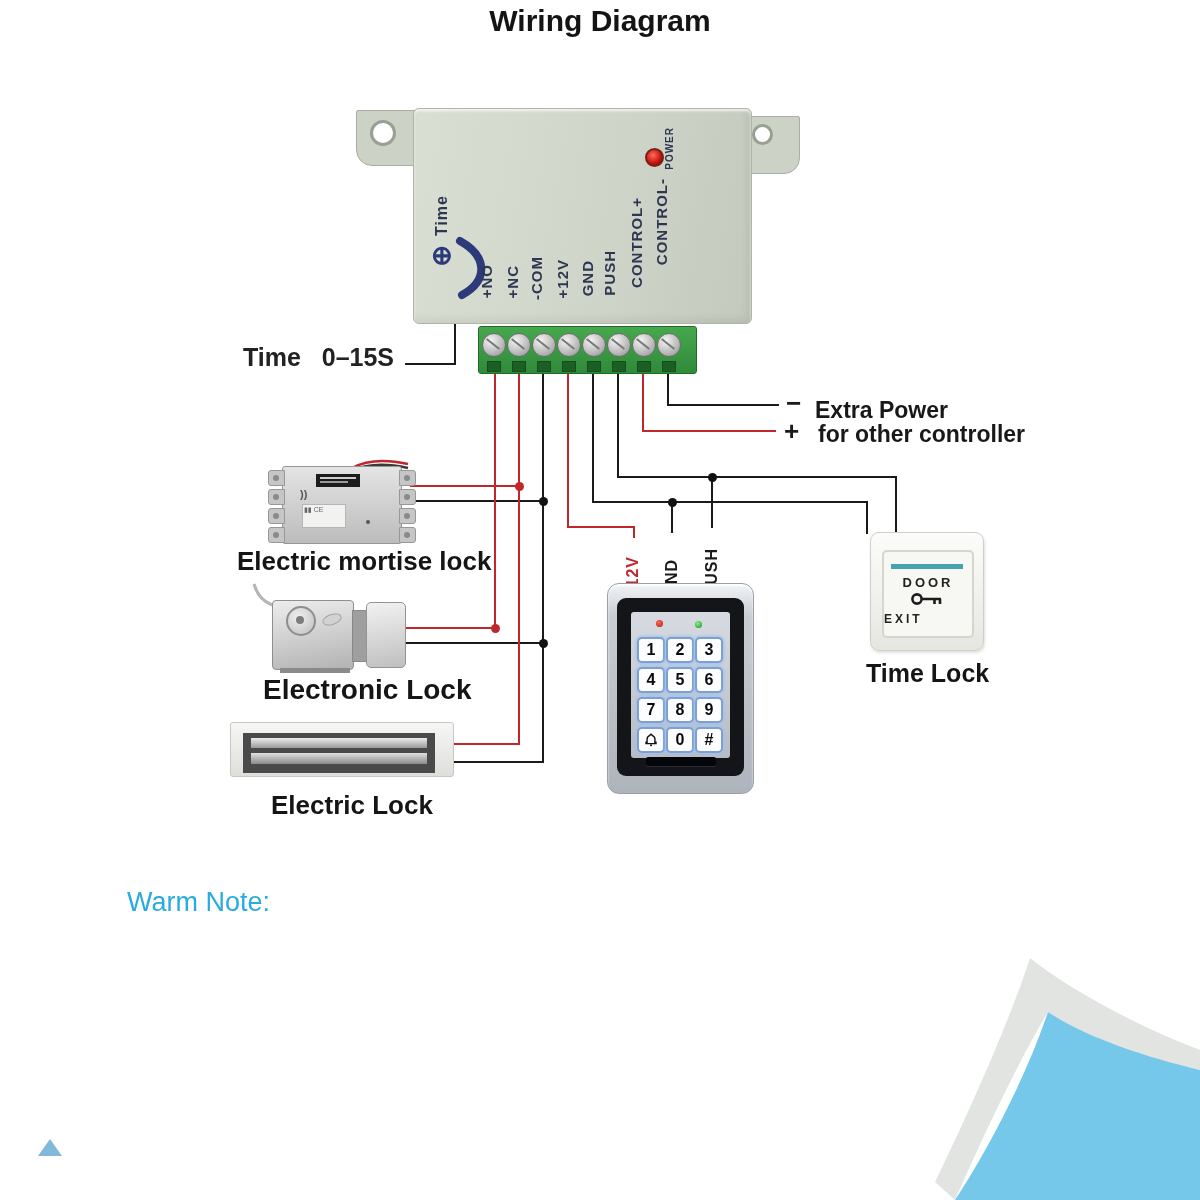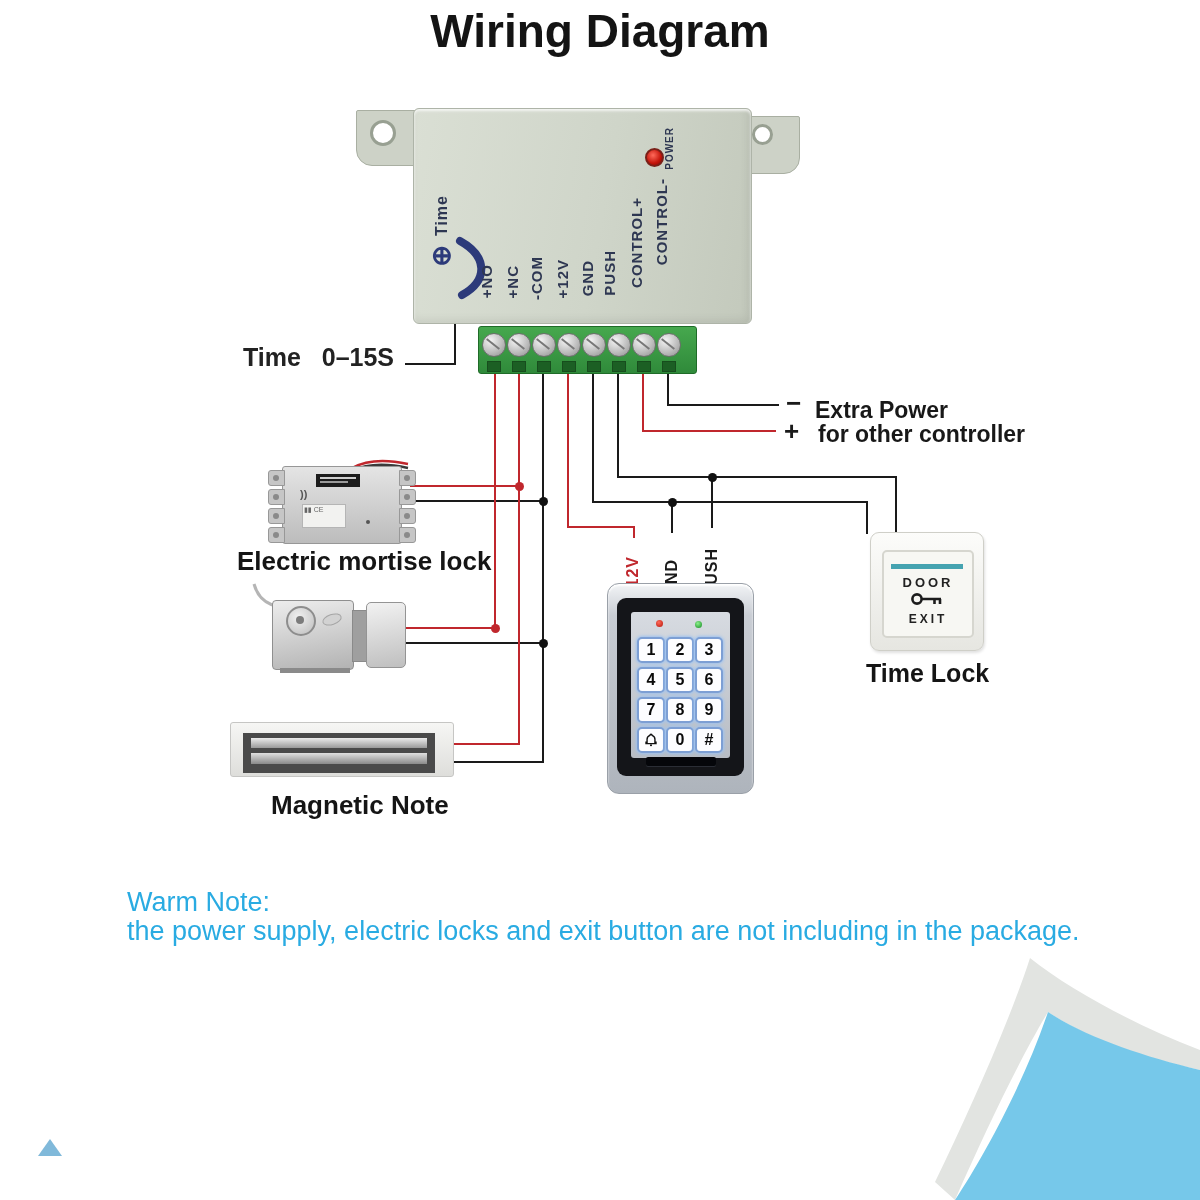--- a/index.html
+++ b/index.html
@@ -31,21 +31,21 @@
        box-shadow:0 0 3px 1px #9cc2f0;display:flex;align-items:center;justify-content:center;
        font-size:16px;font-weight:bold;color:#0a0a0a;}
   .led{position:absolute;width:7px;height:7px;border-radius:50%;}
   .devlabel{position:absolute;font-weight:600;color:#151515;text-align:center;}
 </style>
 </head>
 <body>
 
 <div id="canvas">
 
-  <div class="abs" style="left:0;top:4px;width:1200px;text-align:center;font-size:46px;font-weight:bold;color:#141414;">Wiring Diagram</div>
+  <div class="abs" style="left:0;top:4px;width:1200px;text-align:center;font-size:30px;font-weight:bold;color:#141414;">Wiring Diagram</div>
 
   <div class="ear" style="left:356px;top:110px;width:60px;height:54px;border-radius:2px 0 0 16px;">
     <div class="hole" style="left:13px;top:9px;width:20px;height:20px;"></div>
   </div>
   <div class="ear" style="left:744px;top:116px;width:54px;height:56px;border-radius:0 2px 16px 0;">
     <div class="hole" style="left:7px;top:7px;width:15px;height:15px;"></div>
   </div>
 
   <div class="ps-body"></div>
 
@@ -182,27 +182,28 @@
       <path d="M4 4 C 10 26 30 30 46 24" stroke="#b5b5b5" stroke-width="3" fill="none"></path>
     </svg>
     <div class="abs" style="left:24px;top:24px;width:80px;height:68px;background:linear-gradient(170deg,#ededed,#b2b2b2);border:1px solid #8f8f8f;border-radius:4px;"></div>
     <div class="abs" style="left:38px;top:30px;width:26px;height:26px;border-radius:50%;background:radial-gradient(circle at 40% 35%,#f0f0f0,#bdbdbd);border:2px solid #8d8d8d;"></div>
     <div class="abs" style="left:48px;top:40px;width:8px;height:8px;border-radius:50%;background:#7c7c7c;"></div>
     <div class="abs" style="left:74px;top:38px;width:18px;height:9px;border-radius:50%;background:#d2d2d2;border:1px solid #a5a5a5;transform:rotate(-18deg);"></div>
     <div class="abs" style="left:104px;top:34px;width:14px;height:50px;background:#9f9f9f;border:1px solid #8a8a8a;"></div>
     <div class="abs" style="left:118px;top:26px;width:38px;height:64px;background:linear-gradient(170deg,#f2f2f2,#bfbfbf);border:1px solid #949494;border-radius:5px;"></div>
     <div class="abs" style="left:32px;top:92px;width:70px;height:5px;background:#8a8a8a;"></div>
   </div>
+  <div class="devlabel" style="left:263px;top:674px;font-size:28px;">Electronic Lock</div>
 
   <div class="abs" style="left:230px;top:722px;width:222px;height:53px;background:linear-gradient(180deg,#f6f6f4,#dededb);border:1px solid #c6c6c4;border-radius:3px;">
     <div class="abs" style="left:12px;top:10px;width:192px;height:40px;background:#4a4a4a;"></div>
     <div class="abs" style="left:20px;top:15px;width:176px;height:10px;background:linear-gradient(180deg,#ececec,#9a9a9a);"></div>
     <div class="abs" style="left:20px;top:30px;width:176px;height:11px;background:linear-gradient(180deg,#e0e0e0,#8a8a8a);"></div>
   </div>
-  <div class="devlabel" style="left:271px;top:790px;font-size:26px;font-weight:700;">Magnetic Note</div>
+  <div class="devlabel" style="left:271px;top:790px;font-size:26px;font-weight:700;">Electric Lock</div>
 
   <div class="abs" style="left:607px;top:583px;width:145px;height:209px;border-radius:12px;border:1px solid #9aa0a8;
               background:linear-gradient(180deg,#f2f4f6 0%,#c9cdd4 15%,#aeb4bc 100%);box-shadow:inset 0 2px 2px #fff;">
     <div class="abs" style="left:9px;top:14px;width:127px;height:178px;background:#141519;border-radius:9px;"></div>
     <div class="abs" style="left:23px;top:28px;width:99px;height:146px;border-radius:3px;background:linear-gradient(180deg,#d7dbe1,#b7bcc4);"></div>
     <div class="led" style="left:48px;top:36px;background:radial-gradient(circle at 40% 35%,#ff6a5a,#b5150a);"></div>
     <div class="led" style="left:87px;top:37px;background:radial-gradient(circle at 40% 35%,#8cf08c,#128a20);"></div>
 
     <div class="key" style="left:29px;top:53px;">1</div>
     <div class="key" style="left:58px;top:53px;">2</div>
@@ -227,27 +228,26 @@
 
   <div class="abs" style="left:870px;top:532px;width:112px;height:117px;border-radius:9px;border:1px solid #cfcfc8;
               background:linear-gradient(180deg,#fcfcfa,#e6e6e1);box-shadow:1px 2px 3px rgba(0,0,0,.12);">
     <div class="abs" style="left:11px;top:17px;width:88px;height:84px;background:#f7f7f3;border:2px solid #d6d6cf;border-radius:5px;box-shadow:inset 0 0 0 3px #ececе7, inset 0 1px 2px #fff;">
       <div class="abs" style="left:7px;top:12px;width:72px;height:5px;background:#45a3b0;"></div>
       <div class="abs" style="left:0;top:23px;width:100%;text-align:center;font-size:13px;font-weight:bold;letter-spacing:3px;color:#222;">DOOR</div>
       <svg style="position:absolute;left:26px;top:40px;" width="34" height="16" viewBox="0 0 34 16">
         <circle cx="7" cy="7" r="4.6" fill="none" stroke="#1c1c1c" stroke-width="2.6"></circle>
         <path d="M12 7 H 31 M 24.5 7 v 5 M 30 7 v 5" stroke="#1c1c1c" stroke-width="2.6" fill="none"></path>
       </svg>
-      <div class="abs" style="left:0;top:60px;width:100%;text-align:center;font-size:12px;font-weight:bold;letter-spacing:3px;color:#222;">EXIT</div>
+      <div class="abs" style="left:0;top:60px;width:100%;text-align:left;font-size:12px;font-weight:bold;letter-spacing:3px;color:#222;">EXIT</div>
     </div>
   </div>
   <div class="devlabel" style="left:866px;top:659px;font-size:25px;">Time Lock</div>
 
   <div class="abs" style="left:127px;top:887px;font-size:27px;color:#29abe2;">Warm Note:</div>
-  <div class="abs" style="left:127px;top:916px;font-size:27px;color:#29abe2;">the power supply, electric locks and exit button are not including in the package.</div>
 
   <svg class="abs" style="left:38px;top:1139px;" width="24" height="17" viewBox="0 0 24 17">
     <polygon points="0,17 12,0 24,17" fill="#80b9da"></polygon>
   </svg>
 
   <svg class="abs" style="left:930px;top:950px;" width="270" height="250" viewBox="0 0 270 250">
     <path d="M 100 8 C 80 70 40 160 5 232 L 25 250 C 60 170 95 100 118 62 C 160 90 215 108 270 120 L 270 100 C 205 75 140 40 100 8 Z" fill="#e2e4e1"></path>
     <path d="M 118 62 C 95 130 55 205 25 250 L 270 250 L 270 120 C 212 106 158 88 118 62 Z" fill="#76c8ea"></path>
   </svg>
 

